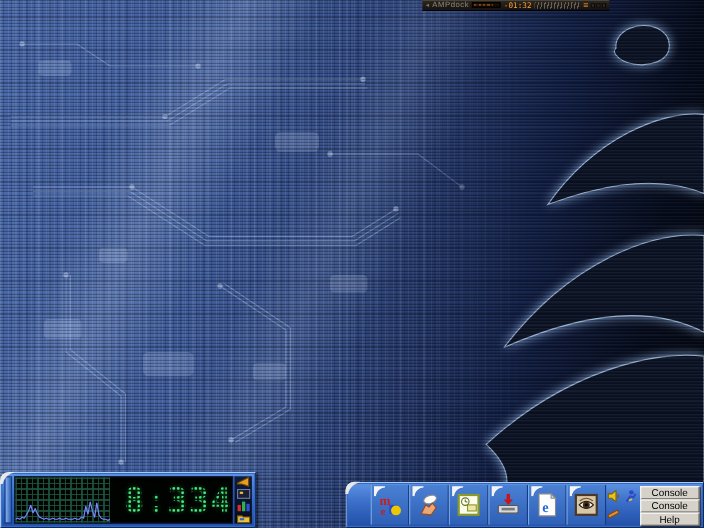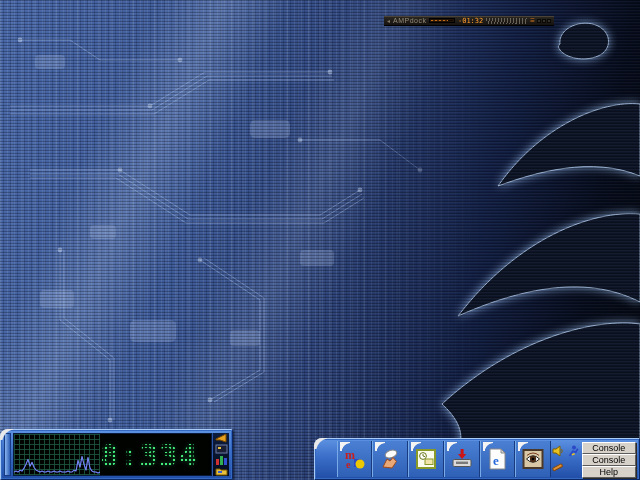--- a/index.html
+++ b/index.html
@@ -21,21 +21,21 @@
       linear-gradient(115deg, transparent 40%, rgba(200,220,250,.12) 47%, transparent 55%);
     -webkit-mask-image:linear-gradient(90deg,#000 0 55%,transparent 80%);
     mask-image:linear-gradient(90deg,#000 0 55%,transparent 80%);}
   .wp-circuit{
     -webkit-mask-image:linear-gradient(90deg,#000 0 55%,transparent 80%);
     mask-image:linear-gradient(90deg,#000 0 55%,transparent 80%);}
   .wp-scanlines{
     background:repeating-linear-gradient(180deg, rgba(0,0,0,.24) 0 1px, rgba(255,255,255,.035) 1px 2px, transparent 2px 3px);}
   .swirl-svg{position:absolute;right:0;top:0;pointer-events:none;}
   
-  .ampbar{position:absolute;left:384px;top:16px;width:170px;height:10px;
+  .ampbar{position:absolute;left:384px;top:0;width:170px;height:10px;
     background:linear-gradient(180deg,#2c2822,#161210);
     border-bottom:1px solid #000;box-shadow:inset 0 1px 0 rgba(110,96,80,.5);
     display:flex;align-items:center;gap:3px;padding:0 3px;
     font-size:7px;line-height:10px;color:#928a78;}
   .amp-arrow{font-size:6px;color:#7d7463;}
   .amp-title{letter-spacing:.5px;white-space:nowrap;}
   .amp-seek{width:26px;height:5px;background:#0a0603;border:1px solid #000;box-shadow:inset 0 0 0 1px #211406;position:relative;}
   .amp-seek i{position:absolute;left:1px;top:1px;bottom:1px;width:70%;
     background:repeating-linear-gradient(90deg,#c76a14 0 2px,#42230a 2px 4px);}
   .amp-time{font-family:"DejaVu Sans Mono",monospace;font-size:7px;color:#ff9d2e;white-space:nowrap;}
@@ -57,21 +57,21 @@
   .grip{width:7px;margin-right:2px;background:linear-gradient(90deg,#8ab6f0,#2c5cb4);
     border:1px solid #16averaged;border:1px solid #163a84;}
   .mon-display{flex:1;display:flex;align-items:stretch;background:#010301;
     border:1px solid #0a1a3a;box-shadow:inset 0 0 3px #000;}
   .graph{width:86px;height:100%;
     background-color:#010401;
     background-image:
       repeating-linear-gradient(0deg, rgba(28,86,64,.85) 0 1px, transparent 1px 5px),
       repeating-linear-gradient(90deg, rgba(28,86,64,.85) 0 1px, transparent 1px 5px);}
   .graph svg{display:block;width:100%;height:100%;}
-  .led{flex:1;text-align:left;
+  .led{flex:1;text-align:right;
     font-family:"DejaVu Sans Mono",monospace;font-weight:bold;font-size:31px;line-height:42px;letter-spacing:1px;
     color:transparent;
     background-image:radial-gradient(circle, #43ef7c 1.05px, rgba(67,239,124,.18) 1.3px, transparent 1.7px);
     background-size:4px 4px;
     -webkit-background-clip:text;background-clip:text;
     filter:drop-shadow(0 0 2px rgba(60,240,130,.5));}
   .mini-icons{width:17px;background:linear-gradient(180deg,#0d1d3e,#050b1e);
     border-left:1px solid #2a55a8;display:flex;flex-direction:column;justify-content:space-around;align-items:center;}
   .mini-icons svg{display:block;}
   

